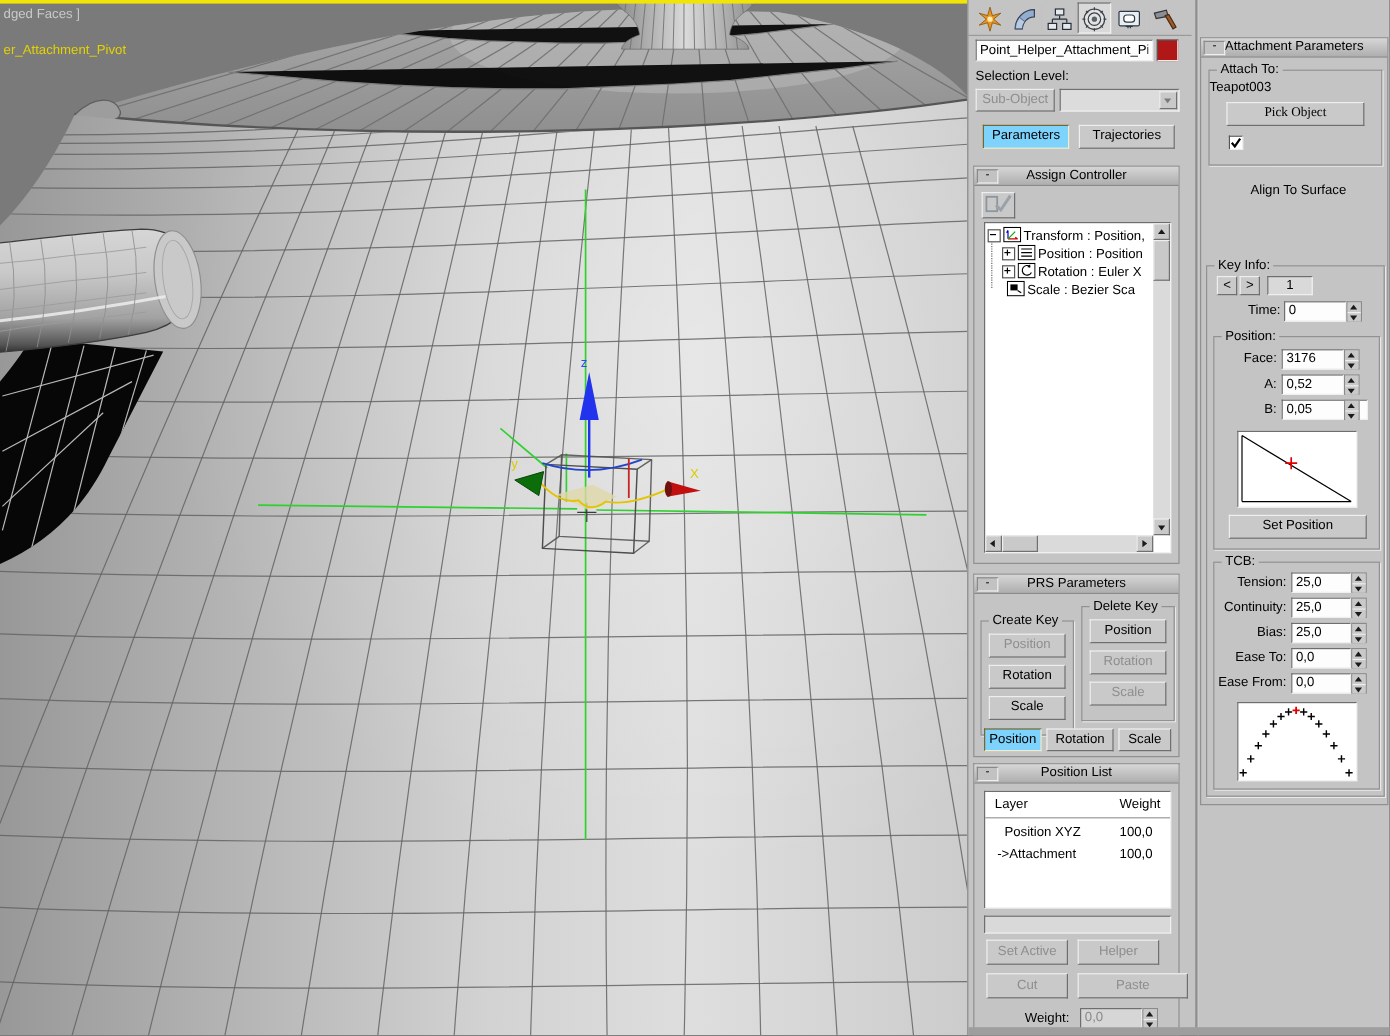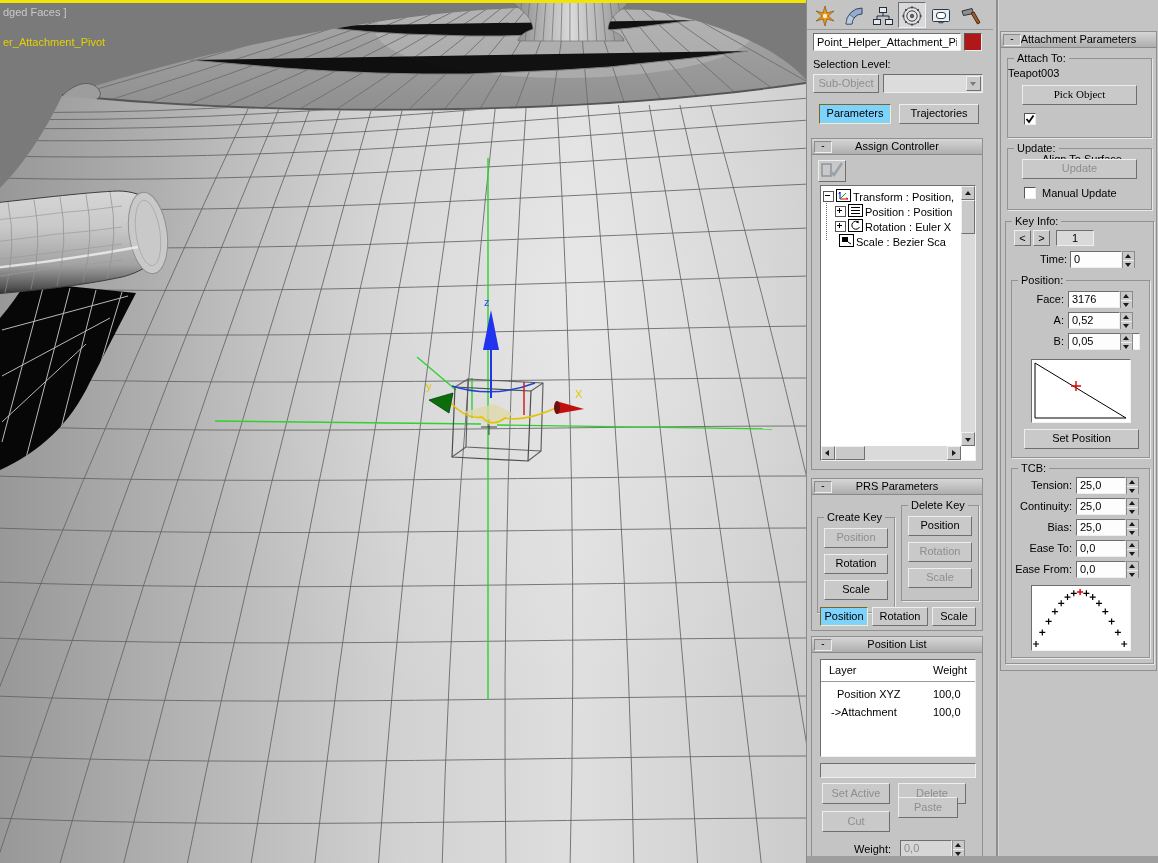--- a/index.html
+++ b/index.html
@@ -474,23 +474,23 @@
           <span class="plrow-layer" style="top:28px;">Position XYZ</span>
           <span class="plrow-weight" style="top:28px;">100,0</span>
         </div>
         <div>
           <span class="plrow-layer" style="left:10px;top:46px;">-&gt;Attachment</span>
           <span class="plrow-weight" style="top:46px;">100,0</span>
         </div>
       </div>
       <div class="fld dis" style="left:8px;top:126px;width:156px;height:15px;background:#d9d9d9;"></div>
       <div class="btn dis" style="left:10px;top:146px;width:68px;height:21px;line-height:19px;">Set Active</div>
-      <div class="btn dis" style="left:86px;top:146px;width:68px;height:21px;line-height:19px;">Delete</div>
+      <div class="btn dis" style="left:86px;top:146px;width:68px;height:21px;line-height:19px;">Helper</div>
       <div class="btn dis" style="left:10px;top:174px;width:68px;height:21px;line-height:19px;">Cut</div>
-      <div class="btn dis" style="left:86px;top:160px;width:60px;height:21px;line-height:19px;">Paste</div>
+      <div class="btn dis" style="left:86px;top:174px;width:92px;height:21px;line-height:19px;">Paste</div>
       <div class="lbl" style="left:42px;top:206px;">Weight:</div>
       <div class="fld dis" style="left:88px;top:203px;width:52px;height:17px;">0,0</div>
       <div class="spin" style="left:140px;top:203px;height:17px;">
           <div class="up">
             <span class="tri-up"></span>
           </div>
           <div class="dn">
             <span class="tri-dn"></span>
           </div>
         </div>
@@ -507,26 +507,20 @@
         <div class="lbl" style="left:0;top:8px;width:145px;text-align:left;">Teapot003</div>
         <div class="btn" style="left:14px;top:26px;width:115px;height:20px;font-family:Liberation Serif, serif;">Pick Object</div>
         <div class="cb" style="left:16px;top:54px;">
           <svg width="10" height="10" viewBox="0 0 10 10">
               <polyline points="1.5,5 4,8 8.5,1.5" fill="none" stroke="#000" stroke-width="1.8"></polyline>
             </svg>
         </div>
         <div class="lbl" style="left:34px;top:54px;margin-top:40px;">Align To Surface</div>
       </div>
 
-      <div class="grp" style="left:6px;top:116px;width:145px;height:62px;">
-        <span class="grp-label">Update:</span>
-        <div class="btn dis" style="left:14px;top:10px;width:115px;height:20px;">Update</div>
-        <div class="cb" style="left:16px;top:38px;"></div>
-        <div class="lbl" style="left:34px;top:38px;">Manual Update</div>
-      </div>
 
       <div class="grp" style="left:4px;top:189px;width:149px;height:443px;">
         <span class="grp-label">Key Info:</span>
         <div class="btn" style="left:8px;top:8px;width:17px;height:16px;line-height:14px;">&lt;</div>
         <div class="btn" style="left:27px;top:8px;width:17px;height:16px;line-height:14px;">&gt;</div>
         <div class="fld ctr" style="left:50px;top:8px;width:38px;height:16px;background:#d9d9d9;">1</div>
         <div class="lbl" style="left:34px;top:31px;">Time:</div>
         <div class="fld" style="left:64px;top:29px;width:52px;height:17px;">0</div>
         <div class="spin" style="left:116px;top:29px;height:17px;">
             <div class="up">

